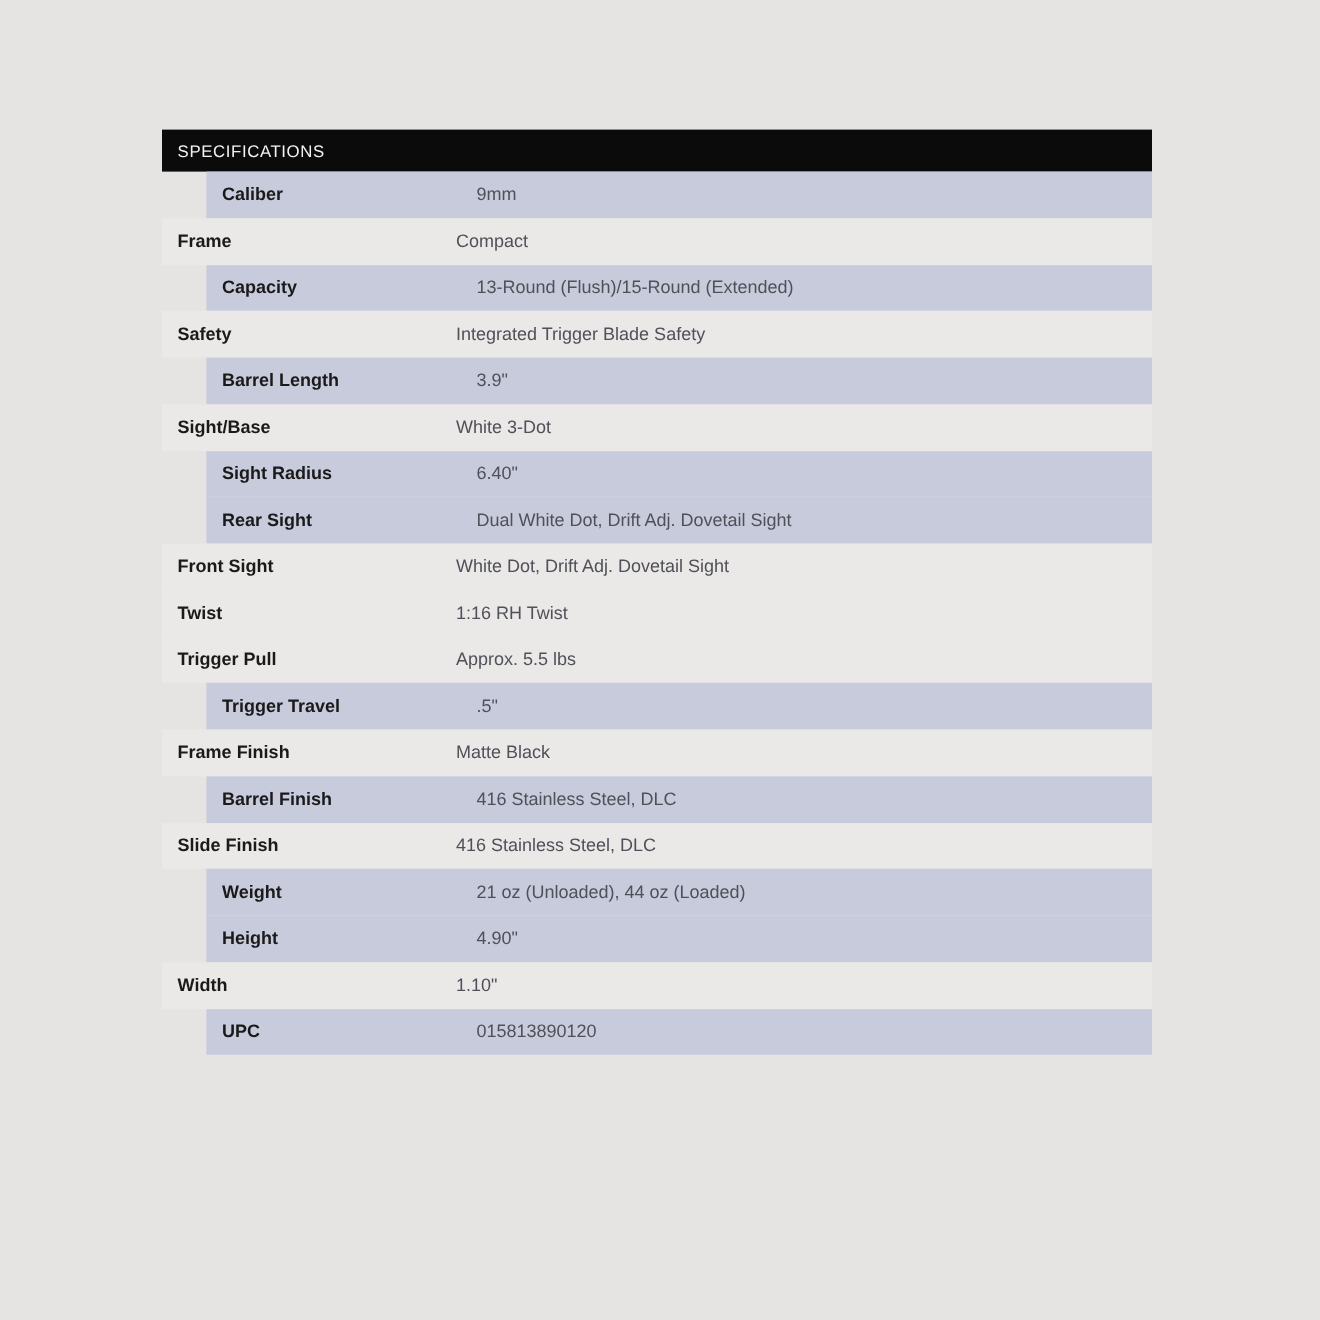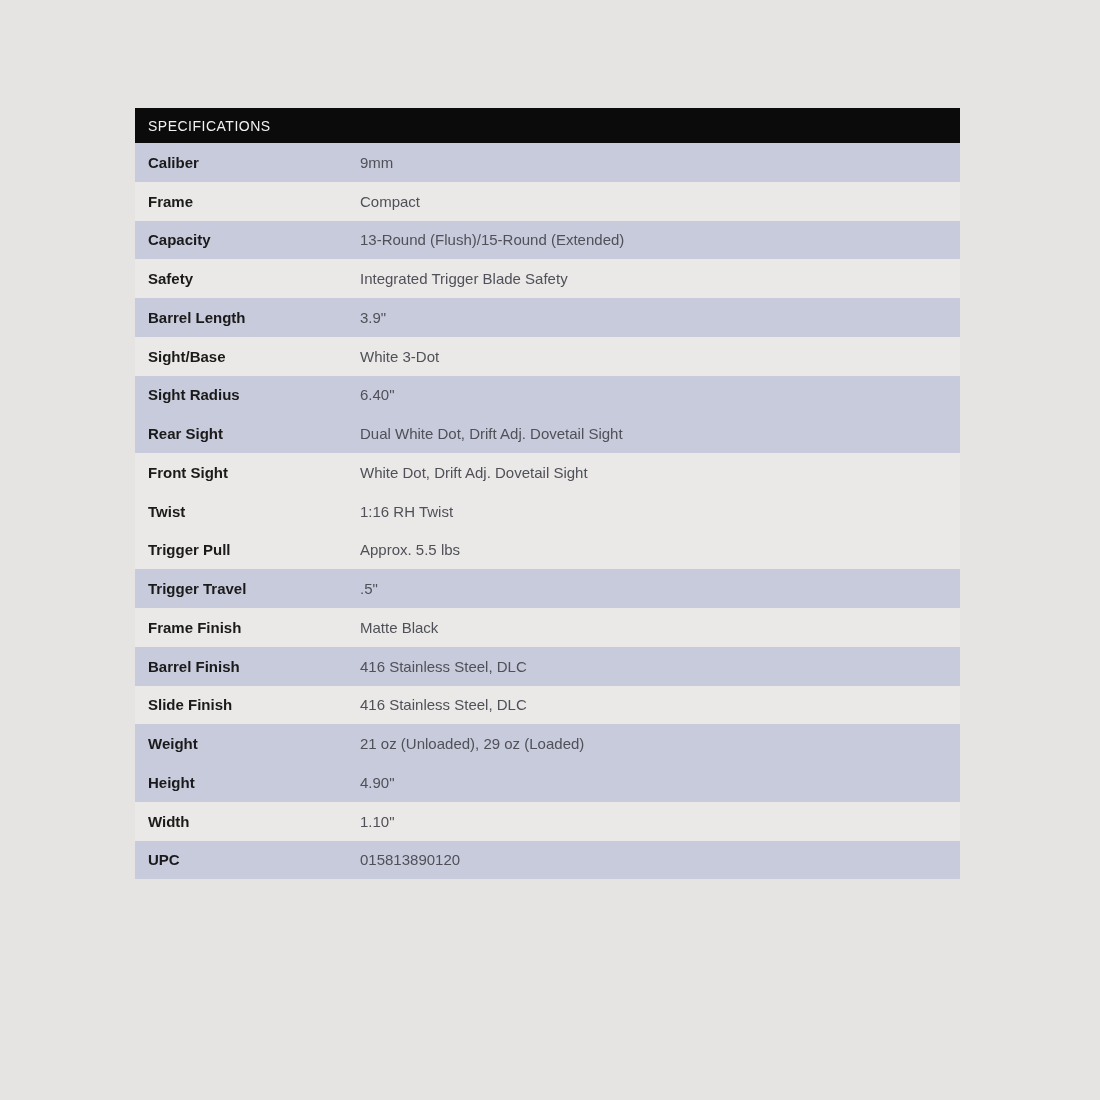--- a/index.html
+++ b/index.html
@@ -35,22 +35,22 @@
     font-size: 14px;
     letter-spacing: 0.5px;
     font-weight: 400;
   }
   .spec-row {
     display: flex;
     align-items: center;
     height: 38.75px;
     font-size: 15px;
   }
-  .spec-row.stripe-a { background: var(--row-lavender); }
-  .spec-row.stripe-b { background: var(--row-gray); }
+  .spec-row.stripe-a { background: var(--row-lavender); margin-left: 37px; }
+  .spec-row.stripe-b { background: var(--row-gray); gap: 20px; }
   .spec-label {
     width: 225px;
     padding-left: 13px;
     font-weight: bold;
     color: var(--label-fg);
     flex-shrink: 0;
   }
   .spec-value {
     color: var(--value-fg);
     padding-right: 10px;
@@ -117,21 +117,21 @@
       <div class="spec-row stripe-a">
         <div class="spec-label">Barrel Finish</div>
         <div class="spec-value">416 Stainless Steel, DLC</div>
       </div>
       <div class="spec-row stripe-b">
         <div class="spec-label">Slide Finish</div>
         <div class="spec-value">416 Stainless Steel, DLC</div>
       </div>
       <div class="spec-row stripe-a">
         <div class="spec-label">Weight</div>
-        <div class="spec-value">21 oz (Unloaded), 29 oz (Loaded)</div>
+        <div class="spec-value">21 oz (Unloaded), 44 oz (Loaded)</div>
       </div>
       <div class="spec-row stripe-a">
         <div class="spec-label">Height</div>
         <div class="spec-value">4.90"</div>
       </div>
       <div class="spec-row stripe-b">
         <div class="spec-label">Width</div>
         <div class="spec-value">1.10"</div>
       </div>
       <div class="spec-row stripe-a">

